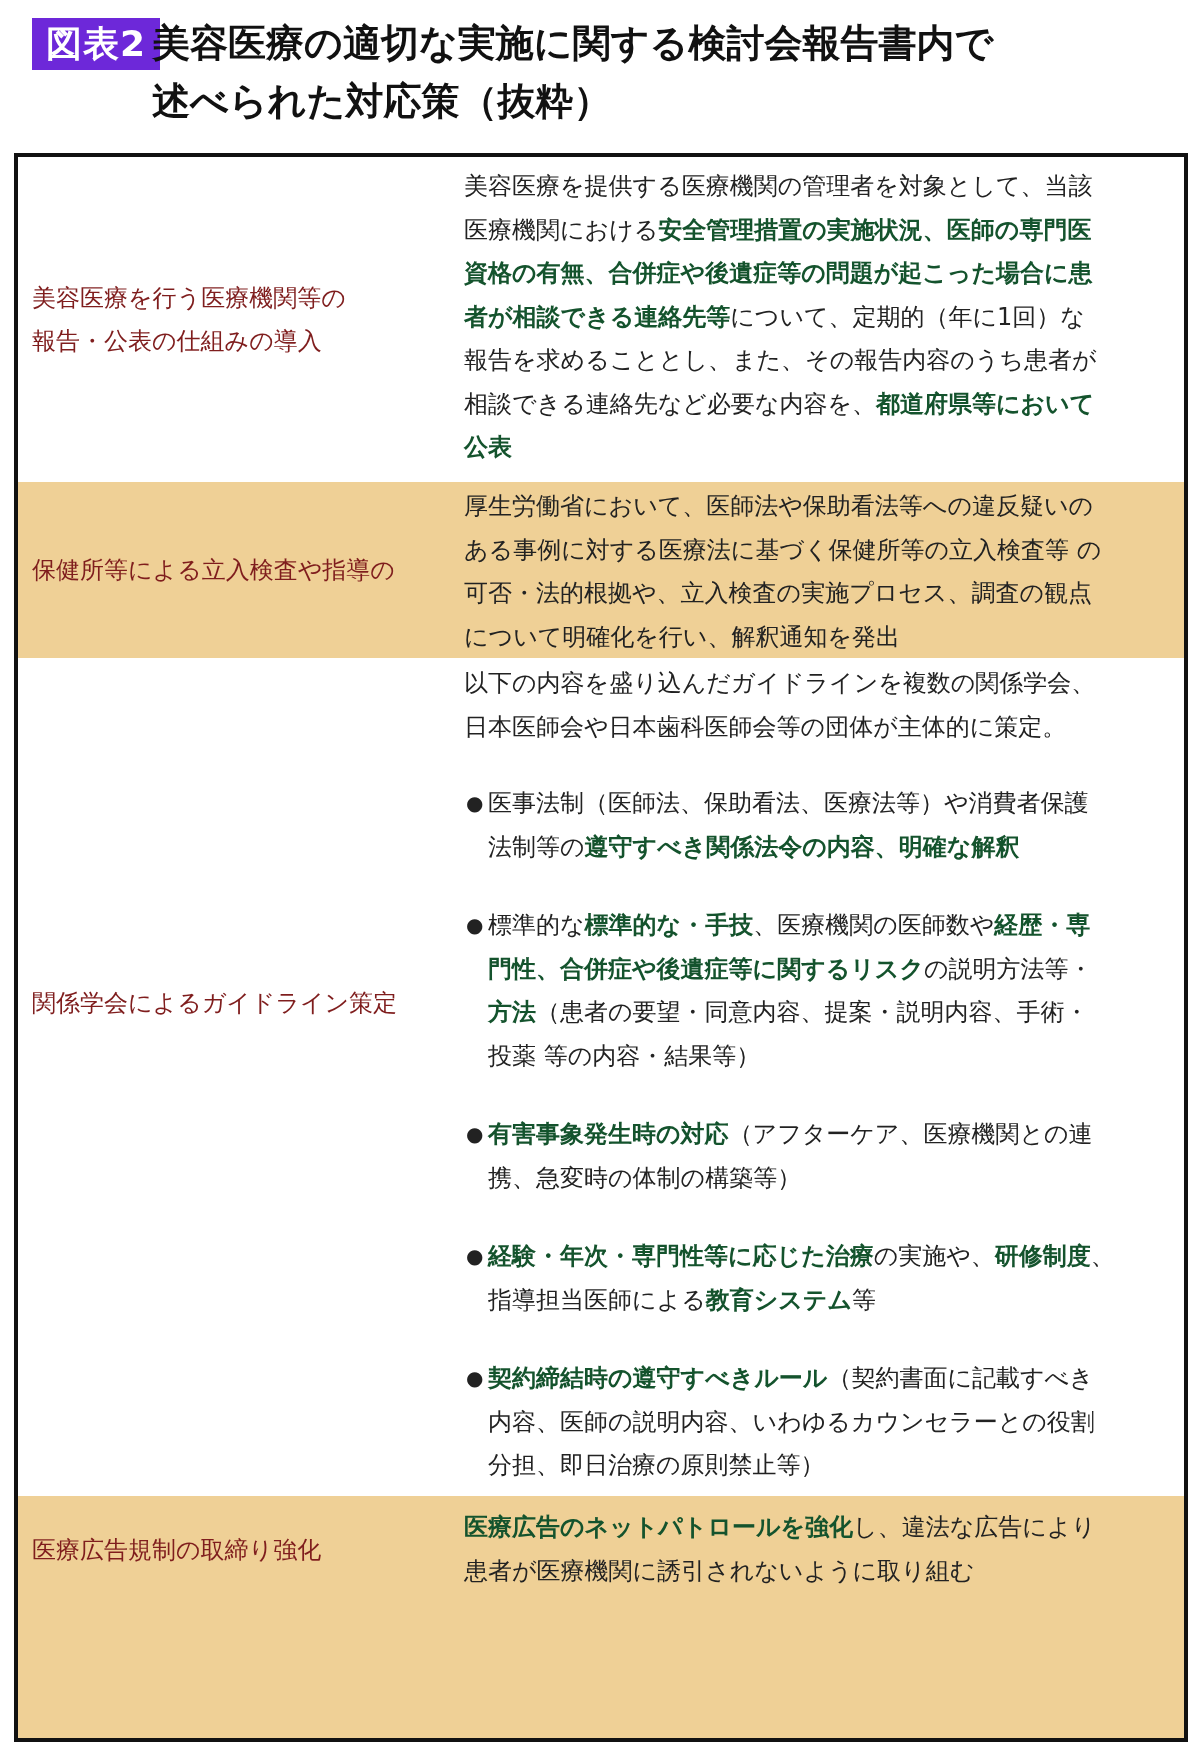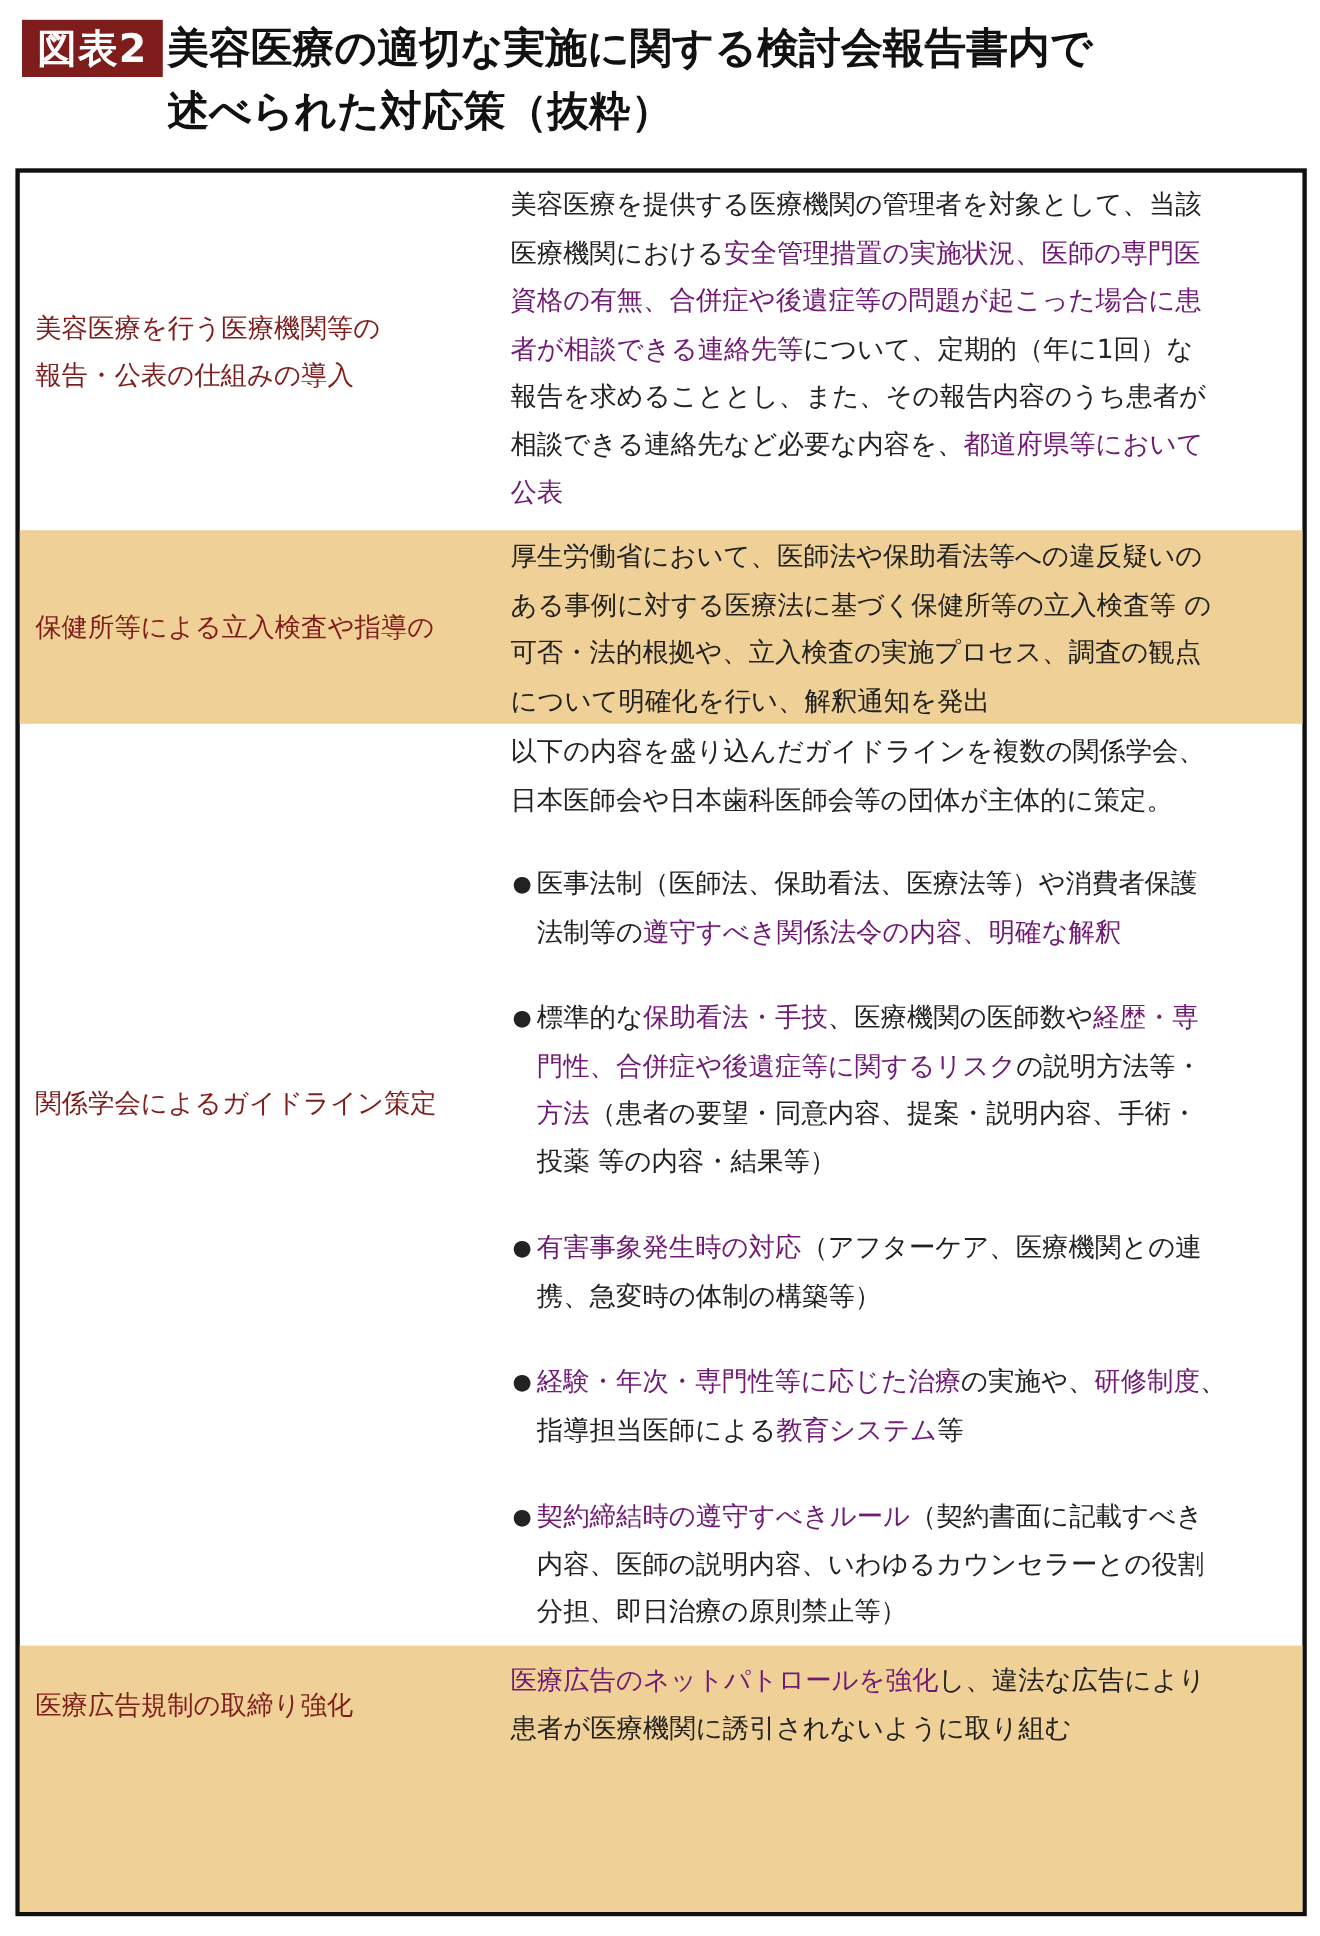--- a/index.html
+++ b/index.html
@@ -2,42 +2,42 @@
 <html><head>
 <meta charset="utf-8">
 <style>
   html, body { margin: 0; padding: 0; background: #ffffff; }
   body {
     width: 1200px; height: 1760px; position: relative; overflow: hidden;
     font-family: "DejaVu Sans", "Liberation Sans", sans-serif; color: #222;
   }
   .header { position: absolute; left: 16px; top: 14px; width: 1170px; }
   .badge {
-    position: absolute; left: 4px; top: 4px; width: 128px; height: 52px;
-    background: #7f1d1d; color: #fff; font-size: 36px; font-weight: bold;
+    position: absolute; left: 16px; top: 4px; width: 128px; height: 52px;
+    background: #6d28d9; color: #fff; font-size: 36px; font-weight: bold;
     display: flex; align-items: center; justify-content: center; letter-spacing: 1px;
   }
   .title {
     position: absolute; left: 136px; top: 0; width: 1000px;
     font-size: 38px; font-weight: bold; line-height: 58px; color: #111;
   }
   .table {
     position: absolute; left: 14px; top: 153px; width: 1166px; height: 1581px;
     border: 4px solid #111; background: #fff; box-sizing: content-box;
   }
   .row { position: absolute; left: 0; width: 100%; display: flex; }
   .row.alt { background: #EFD096; }
   .cell-left {
     position: absolute; left: 14px; width: 400px; font-size: 24px; line-height: 43px; color: #7f1d1d;
     display: flex; align-items: center;
   }
   .cell-right {
     position: absolute; left: 446px; width: 710px; font-size: 24px; line-height: 43.5px; color: #222;
   }
-  .b { font-weight: normal; color: #701a75; text-align: right; }
+  .b { font-weight: bold; color: #14532d; text-align: right; }
   .para { margin: 0; }
   .bullet { position: relative; padding-left: 24px; margin: 0; }
   .bullet .dot { position: absolute; left: 2px; top: 0; font-size: 20px; }
 </style>
 </head>
 <body>
 
 <div class="header">
   <div class="badge">図表2</div>
   <div class="title">
@@ -90,21 +90,21 @@
           <div class="para"><span>日本医師会や日本歯科医師会等の団体が主体的に策定。</span></div>
         </div>
       <div id="bullets">
           <div class="bullet" style="margin-top: 33px;">
             <span class="dot">●</span>
             <div class="para"><span>医事法制（医師法、保助看法、医療法等）や消費者保護</span></div>
             <div class="para"><span>法制等の</span><span class="b">遵守すべき関係法令の内容、明確な解釈</span></div>
           </div>
           <div class="bullet" style="margin-top: 35px;">
             <span class="dot">●</span>
-            <div class="para"><span>標準的な</span><span class="b">保助看法・手技</span><span>、医療機関の医師数や</span><span class="b">経歴・専</span></div>
+            <div class="para"><span>標準的な</span><span class="b">標準的な・手技</span><span>、医療機関の医師数や</span><span class="b">経歴・専</span></div>
             <div class="para"><span class="b">門性、合併症や後遺症等に関するリスク</span><span>の説明方法等・</span></div>
             <div class="para"><span class="b">方法</span><span>（患者の要望・同意内容、提案・説明内容、手術・</span></div>
             <div class="para"><span>投薬 等の内容・結果等）</span></div>
           </div>
           <div class="bullet" style="margin-top: 35px;">
             <span class="dot">●</span>
             <div class="para"><span class="b">有害事象発生時の対応</span><span>（アフターケア、医療機関との連</span></div>
             <div class="para"><span>携、急変時の体制の構築等）</span></div>
           </div>
           <div class="bullet" style="margin-top: 35px;">

